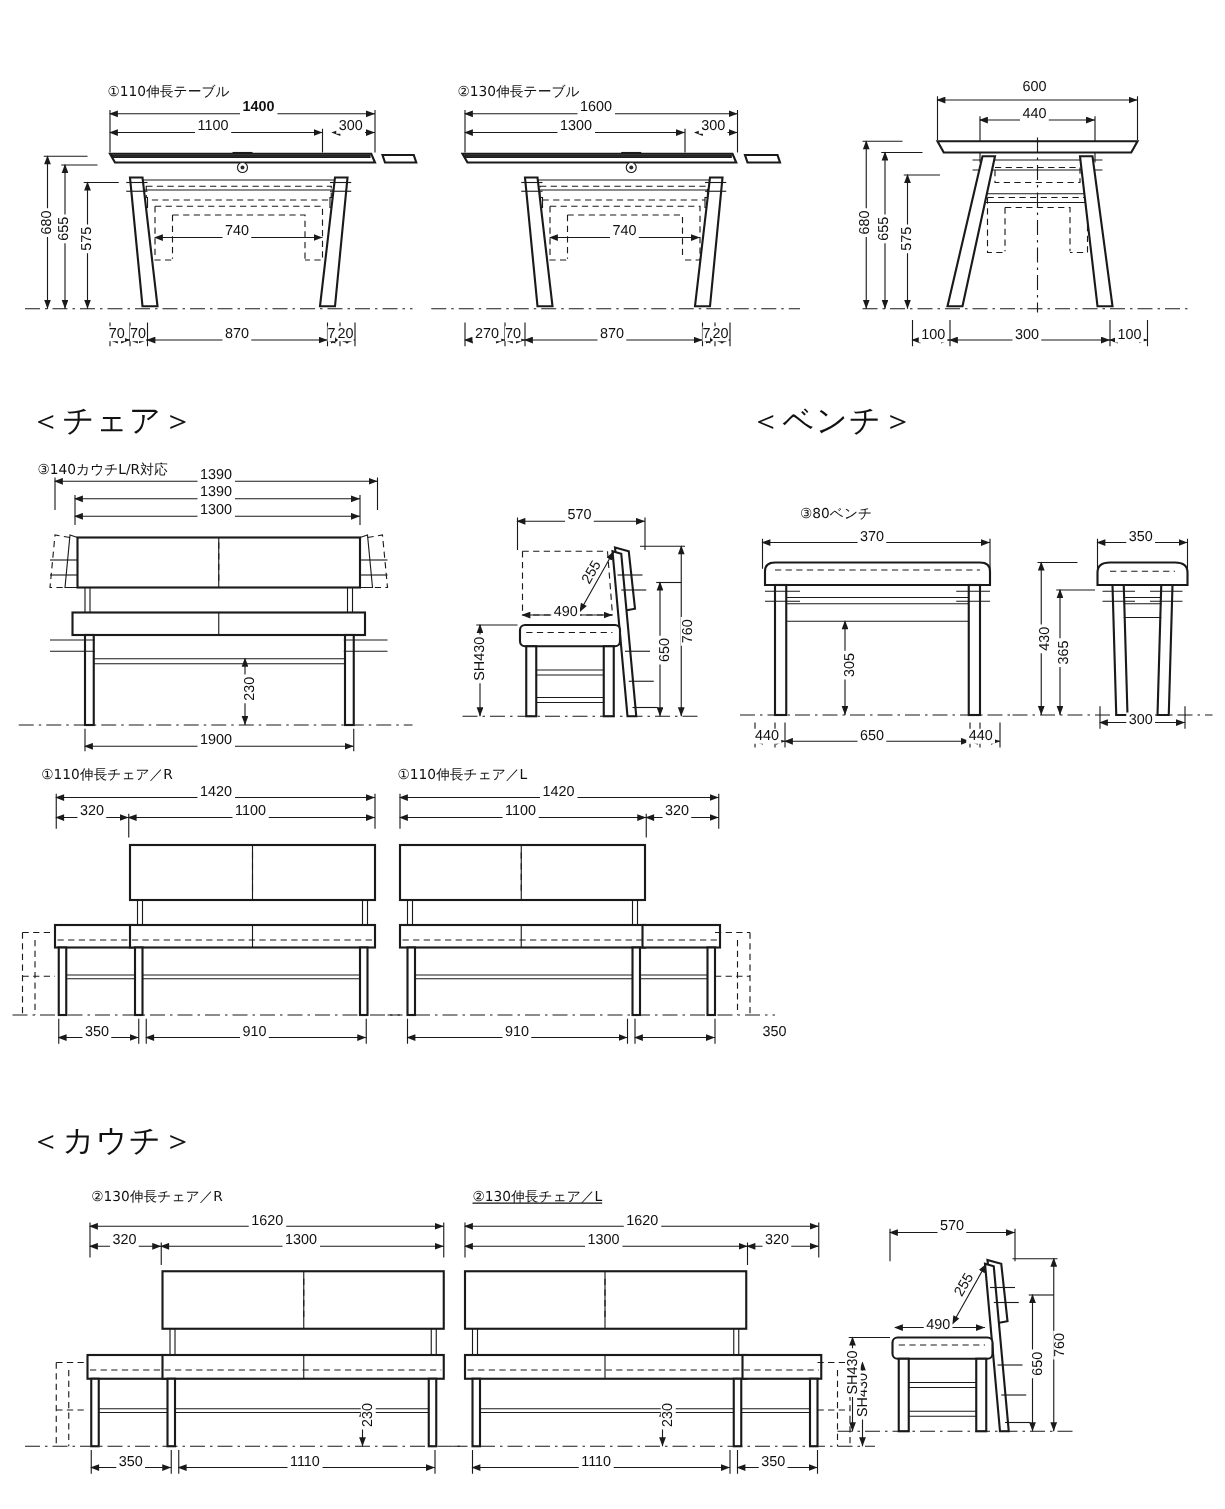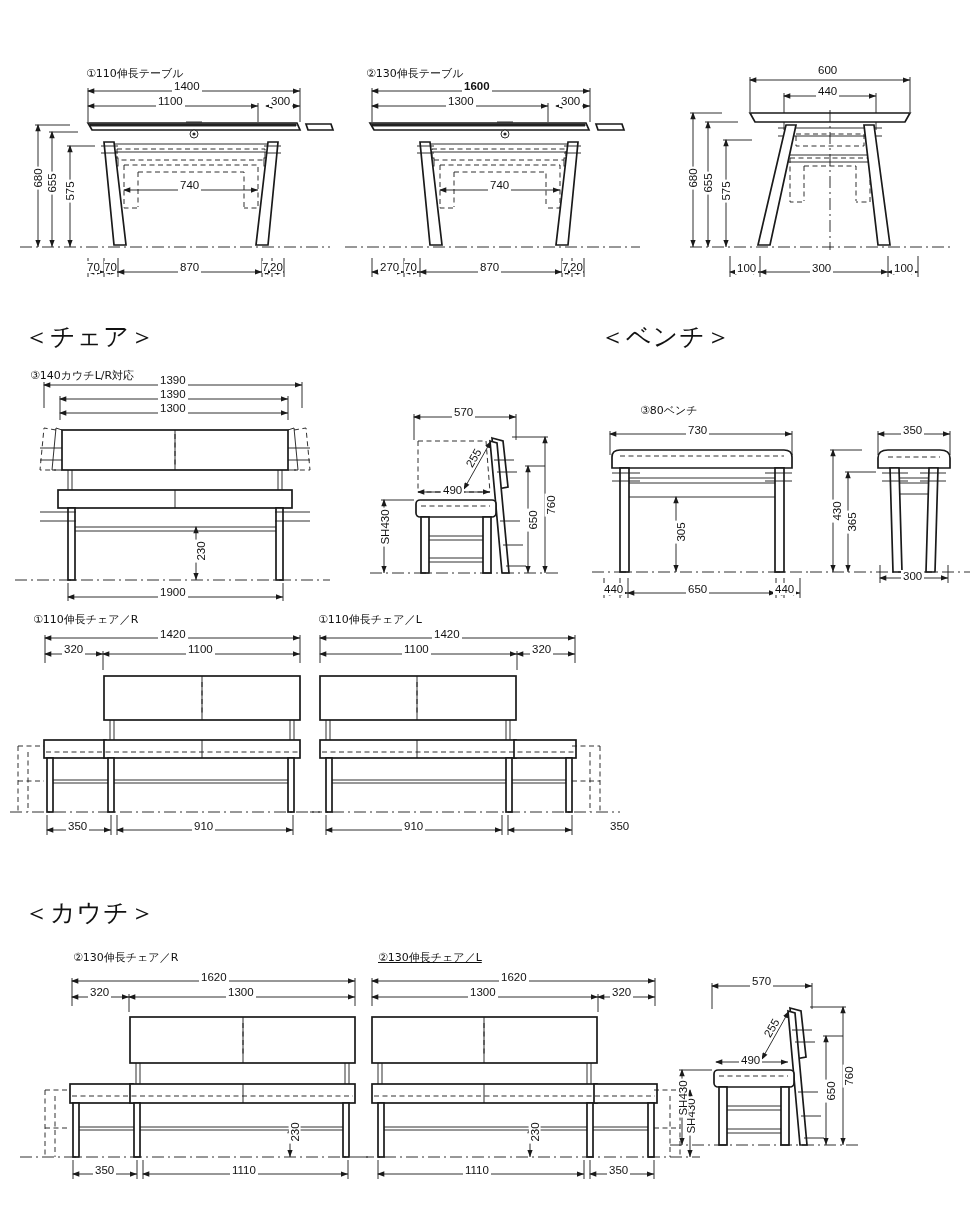--- a/index.html
+++ b/index.html
@@ -563,34 +563,34 @@
       <line class="ln cl" x1="670" y1="1145" x2="860" y2="1145"></line>
       <line class="ln thin" x1="682" y1="1070" x2="682" y2="1145" marker-start="url(#arS)" marker-end="url(#ar)"></line>
       <line class="ln thin" x1="679" y1="1070" x2="712" y2="1070"></line>
       <line class="ln thin" x1="826" y1="1036" x2="826" y2="1145" marker-start="url(#arS)" marker-end="url(#ar)"></line>
       <line class="ln thin" x1="823" y1="1036" x2="843" y2="1036"></line>
       <line class="ln thin" x1="843" y1="1007" x2="843" y2="1145" marker-start="url(#arS)" marker-end="url(#ar)"></line>
       <line class="ln thin" x1="810" y1="1007" x2="846" y2="1007"></line>
     </g>
   </svg>
 
-  <div class="dim" style="left:172px;top:80px;">1400</div>
+  <div class="dim" style="left:192px;top:80px;font-weight:bold;">1400</div>
   <div class="dim" style="left:156px;top:95px;">1100</div>
   <div class="dim" style="left:269px;top:95px;">300</div>
   <div class="dim" style="left:26px;top:172px;transform:rotate(-90deg);">680</div>
   <div class="dim" style="left:40px;top:177px;transform:rotate(-90deg);">655</div>
   <div class="dim" style="left:58px;top:185px;transform:rotate(-90deg);">575</div>
   <div class="dim" style="left:178px;top:179px;">740</div>
   <div class="dim" style="left:87px;top:261px;padding:0;">70</div>
   <div class="dim" style="left:104px;top:261px;padding:0;">70</div>
   <div class="dim" style="left:178px;top:261px;">870</div>
   <div class="dim" style="left:262px;top:261px;padding:0;">7</div>
   <div class="dim" style="left:270px;top:261px;padding:0;">20</div>
 
-  <div class="dim" style="left:462px;top:80px;font-weight:bold;">1600</div>
+  <div class="dim" style="left:462px;top:80px;">1600</div>
   <div class="dim" style="left:446px;top:95px;">1300</div>
   <div class="dim" style="left:559px;top:95px;">300</div>
   <div class="dim" style="left:488px;top:179px;">740</div>
   <div class="dim" style="left:378px;top:261px;">270</div>
   <div class="dim" style="left:404px;top:261px;padding:0;">70</div>
   <div class="dim" style="left:478px;top:261px;">870</div>
   <div class="dim" style="left:562px;top:261px;padding:0;">7</div>
   <div class="dim" style="left:570px;top:261px;padding:0;">20</div>
 
   <div class="dim" style="left:816px;top:64px;">600</div>
@@ -608,21 +608,21 @@
   <div class="dim" style="left:189px;top:545px;transform:rotate(-90deg);">230</div>
   <div class="dim" style="left:158px;top:586px;">1900</div>
 
   <div class="dim" style="left:452px;top:406px;">570</div>
   <div class="dim" style="left:462px;top:452px;transform:rotate(-60deg);">255</div>
   <div class="dim" style="left:441px;top:484px;">490</div>
   <div class="dim" style="left:365px;top:521px;transform:rotate(-90deg);">SH430</div>
   <div class="dim" style="left:521px;top:514px;transform:rotate(-90deg);">650</div>
   <div class="dim" style="left:539px;top:499px;transform:rotate(-90deg);">760</div>
 
-  <div class="dim" style="left:686px;top:424px;">730</div>
+  <div class="dim" style="left:686px;top:424px;">370</div>
   <div class="dim" style="left:669px;top:526px;transform:rotate(-90deg);">305</div>
   <div class="dim" style="left:602px;top:583px;">440</div>
   <div class="dim" style="left:686px;top:583px;">650</div>
   <div class="dim" style="left:773px;top:583px;">440</div>
 
   <div class="dim" style="left:901px;top:424px;">350</div>
   <div class="dim" style="left:825px;top:505px;transform:rotate(-90deg);">430</div>
   <div class="dim" style="left:840px;top:516px;transform:rotate(-90deg);">365</div>
   <div class="dim" style="left:901px;top:570px;">300</div>
 

